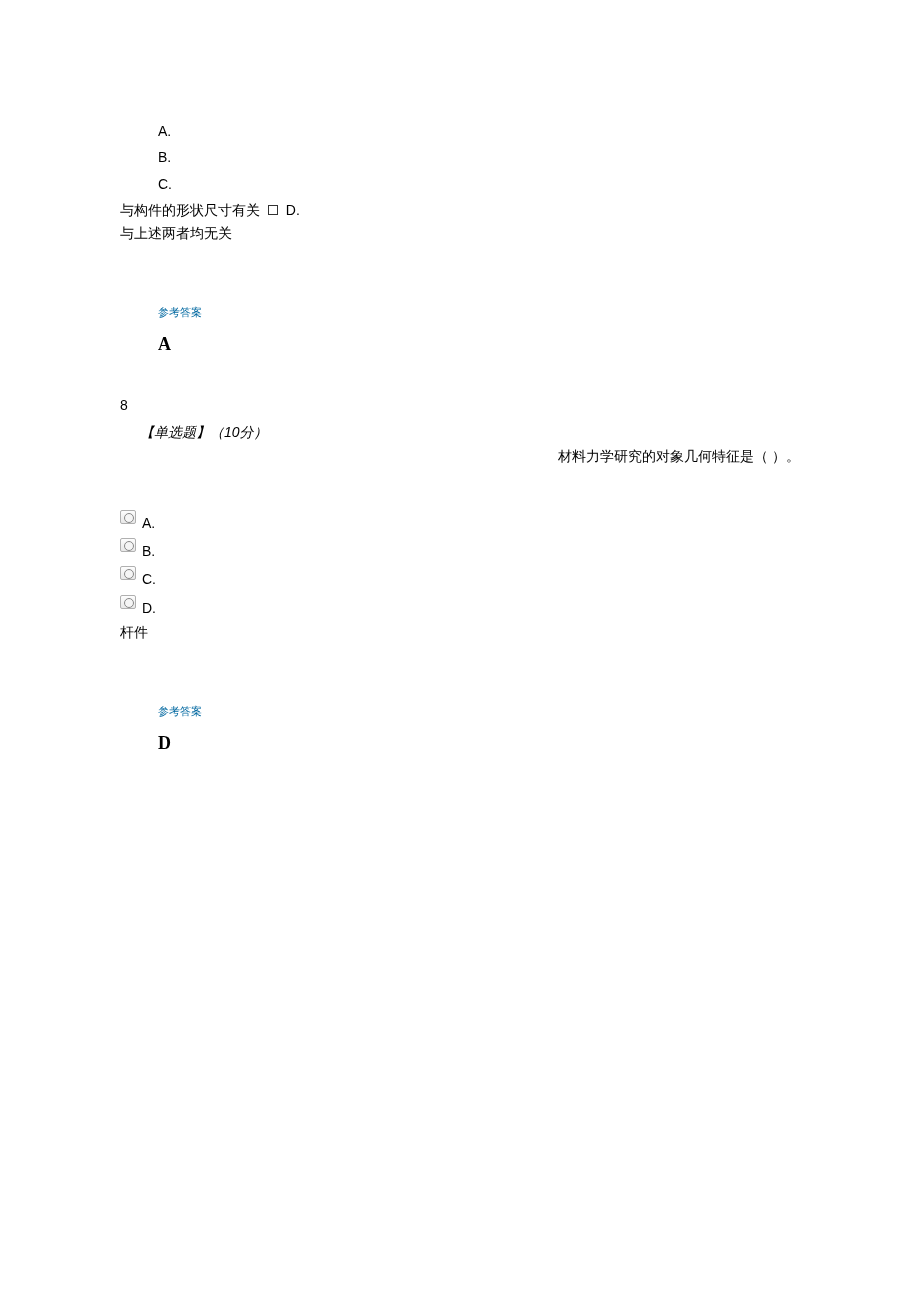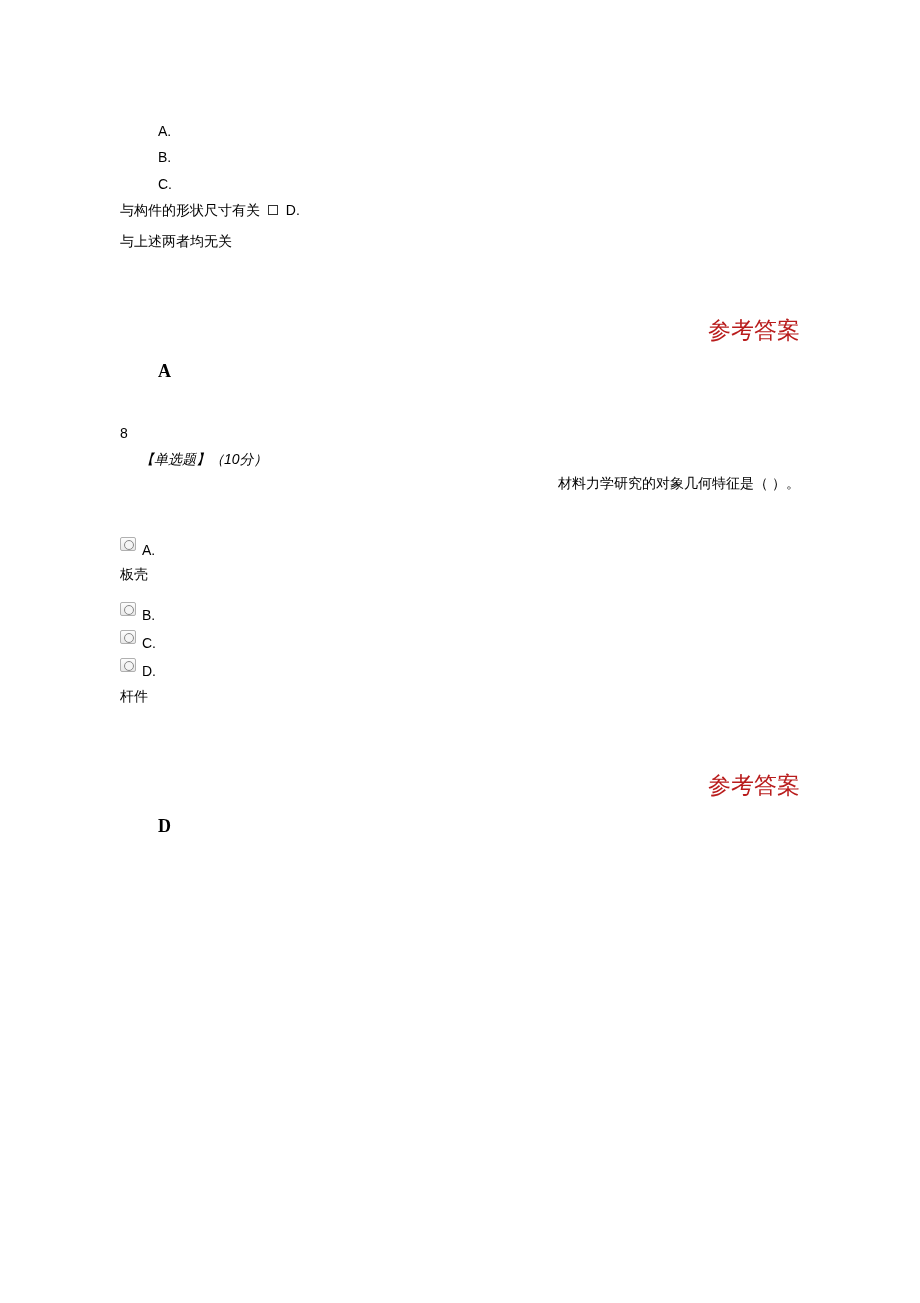--- a/index.html
+++ b/index.html
@@ -17,29 +17,28 @@
       line-height: 1.6;
     }
     .option-letter {
       margin-left: 38px;
       margin-bottom: 4px;
     }
     .option-text {
       margin-bottom: 20px;
     }
     .option-inline {
-      margin-bottom: 8px;
+      margin-bottom: 0;
     }
     .answer-header {
-      color: #b91c1c;
-      font-size: 23px;
+      color: #0369a1;
+      font-size: 11px;
       margin-left: 38px;
       margin-top: 60px;
       margin-bottom: 8px;
-      text-align: right;
     }
     .answer-value {
       font-family: "Times New Roman", serif;
       font-weight: bold;
       font-size: 18px;
       margin-left: 38px;
     }
     .q-number {
       margin-top: 36px;
       margin-bottom: 4px;
@@ -126,21 +125,20 @@
 <div class="q-header">
   <span>【单选题】</span><span>（10分）</span>
 </div>
 <div class="q-stem">材料力学研究的对象几何特征是（ ）。</div>
 
 <div>
   <div class="radio-row">
     <span class="radio-icon"></span>
     <span class="radio-letter">A.</span>
   </div>
-  <div class="radio-text">板壳</div>
 </div>
 
 <div>
   <div class="radio-row">
     <span class="radio-icon"></span>
     <span class="radio-letter">B.</span>
   </div>
 </div>
 
 <div>

